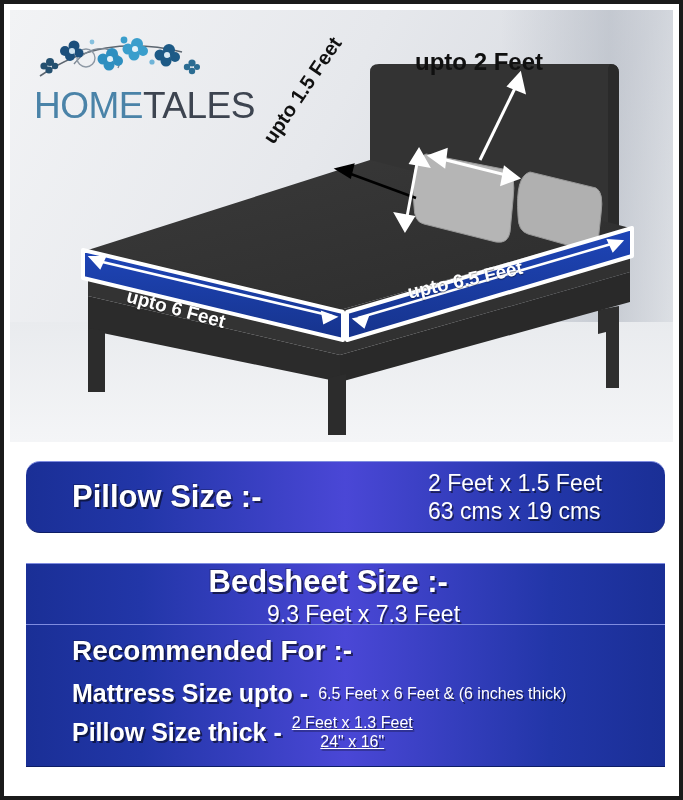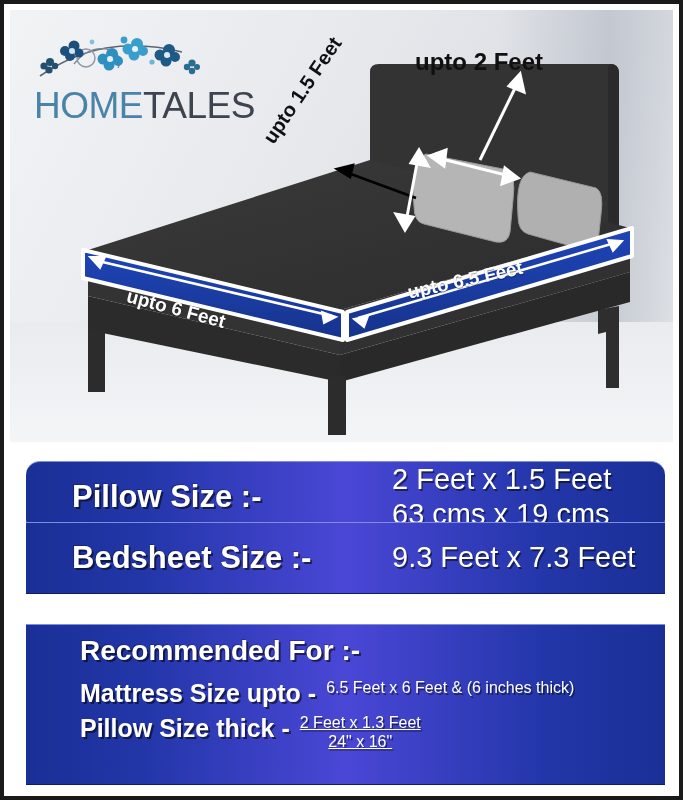--- a/index.html
+++ b/index.html
@@ -44,29 +44,29 @@
   .row{position:absolute;left:16px;width:639px;box-sizing:border-box;
        background:linear-gradient(90deg,#1a2f96 0%,#2236a8 18%,#4a47d6 50%,#2236a8 82%,#1a2f96 100%);
        border-top:1px solid #7f8ce0;border-bottom:1px solid #0d1d66;
        display:flex;align-items:center;}
   .rowLabel{color:#ffffff;font-weight:700;white-space:nowrap;
             text-shadow:2px 2px 0 rgba(0,0,0,.55), -1px -1px 0 rgba(0,0,0,.25);}
   .rowValue{color:#ffffff;font-weight:500;white-space:nowrap;
             text-shadow:1.5px 1.5px 0 rgba(0,0,0,.5);}
 
   #row-pillow{top:451px;height:72px;border-radius:14px;}
-  #row-bedsheet{top:512px;height:72px;}
-  #row-recommend{top:614px;height:161px;display:block;padding:10px 0 0 8px;}
+  #row-bedsheet{top:553px;height:72px;flex-direction:column;}
+  #row-recommend{top:614px;height:143px;display:block;padding:10px 0 0 0;}
 
   #row-pillow .rowLabel,#row-bedsheet .rowLabel{font-size:31px;margin-left:46px;width:320px;}
   #row-pillow .vals,#row-bedsheet .vals{margin-left:0;}
-  .vals div{font-size:29px;line-height:1.22;}
+  .vals div{font-size:23px;line-height:1.22;margin-left:36px;}
 
   #row-recommend .recTitle{font-size:28px;margin-left:46px;margin-bottom:12px;}
-  .recLine{display:flex;align-items:flex-start;margin-left:46px;margin-top:6px;}
+  .recLine{display:flex;align-items:center;margin-left:46px;margin-top:6px;}
   .recLine .rk{font-size:25px;font-weight:700;color:#fff;white-space:nowrap;
                text-shadow:2px 2px 0 rgba(0,0,0,.55);}
   .recLine .rv{font-size:16px;color:#fff;margin-left:10px;white-space:nowrap;
                text-shadow:1.5px 1.5px 0 rgba(0,0,0,.5);}
   .recLine .rv.stacked{display:block;text-align:center;text-decoration:underline;}
   .recLine .rv .sub{display:block;text-align:center;margin-top:1px;}
 </style>
 </head>
 <body>
 

